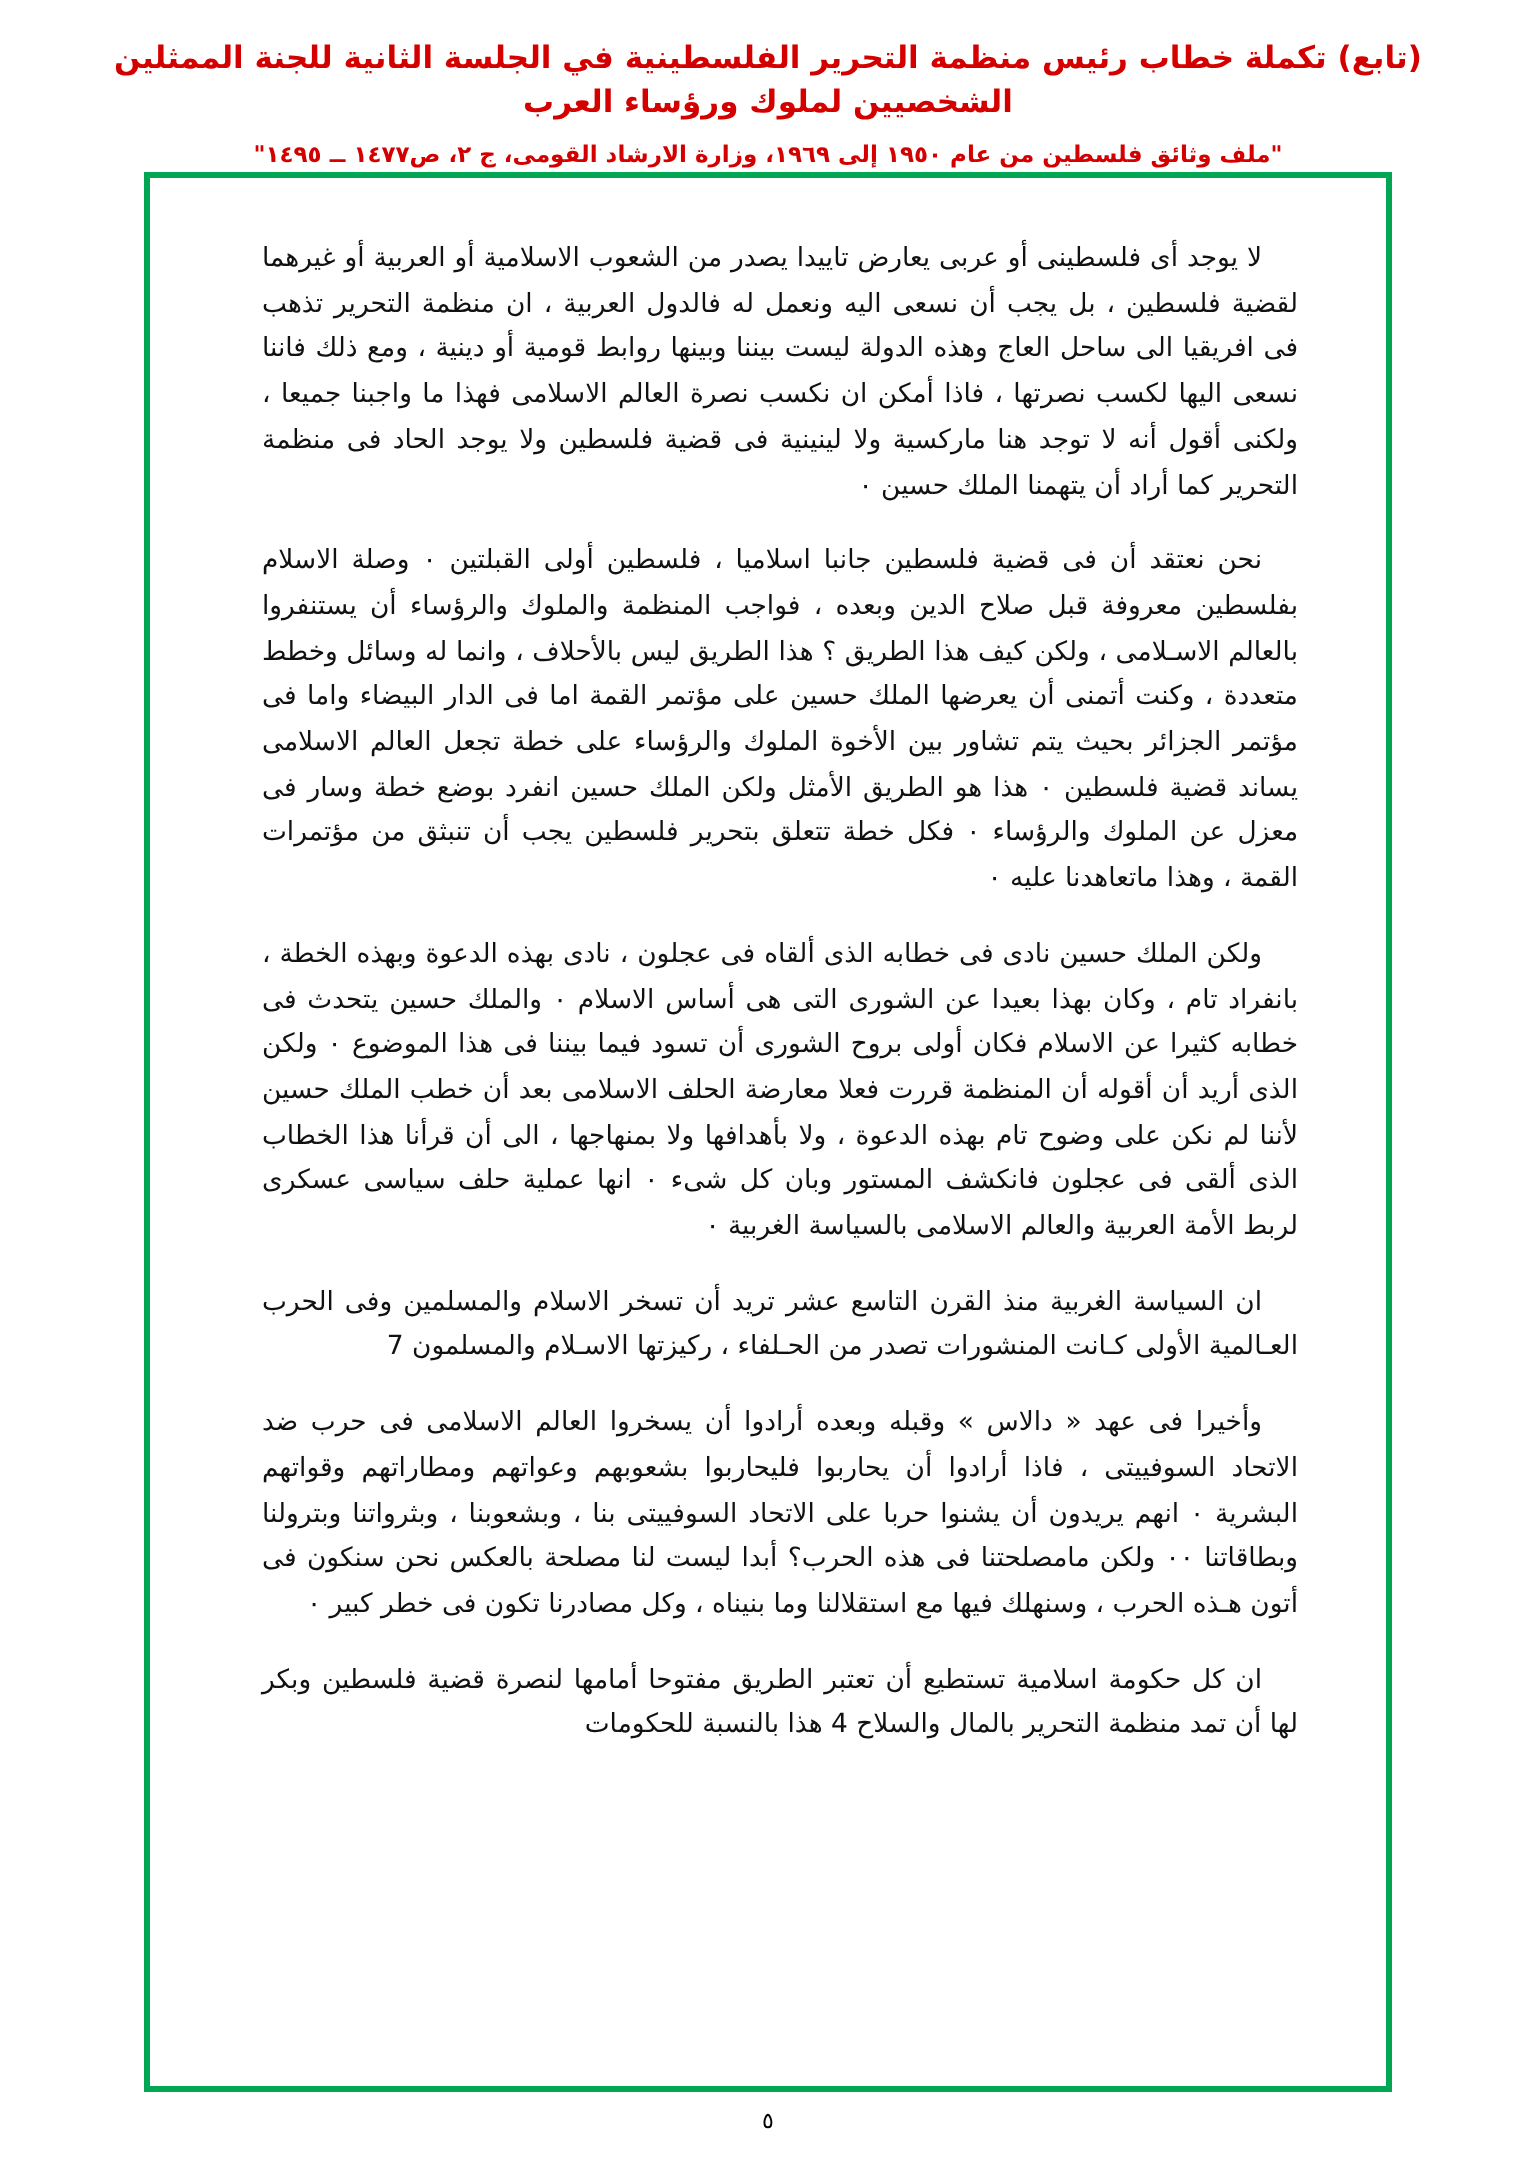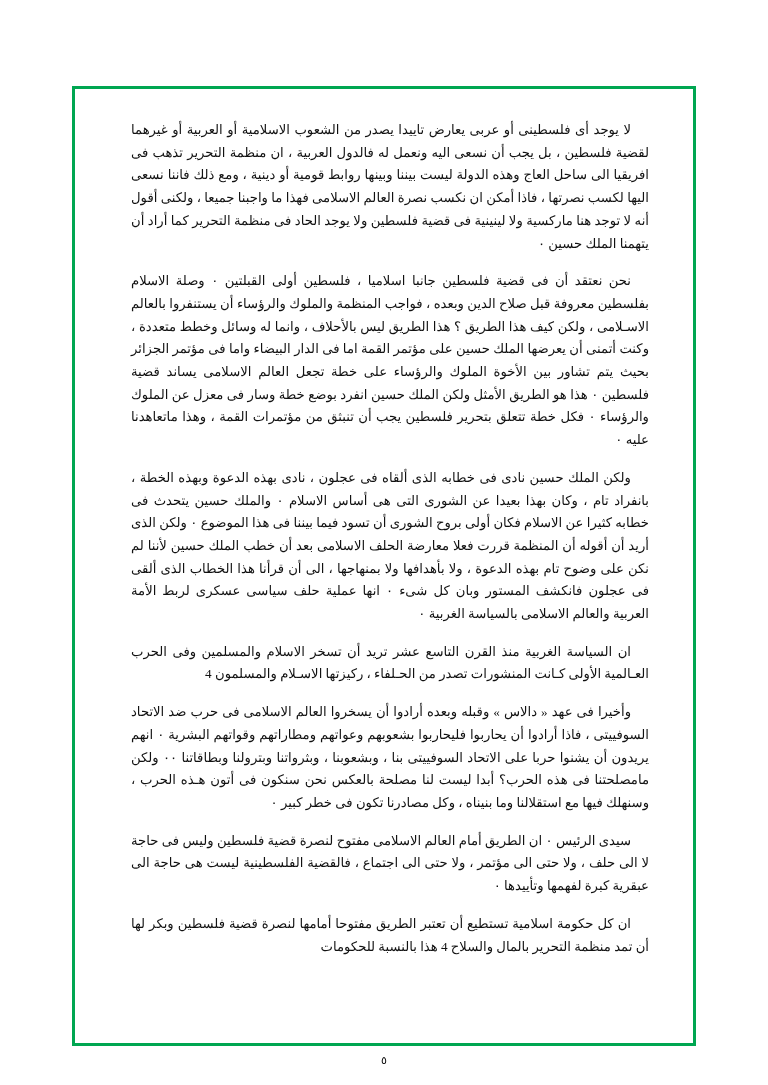--- a/index.html
+++ b/index.html
@@ -58,49 +58,51 @@
     text-align: justify;
     text-justify: inter-word;
     padding: 30px 44px 20px 44px;
     font-size: 13.2px;
     line-height: 1.72;
     color: #111111;
   }
   .para {
     margin: 0 0 15px 12px;
     text-indent: 18px;
-    font-family: Liberation Serif, serif;
   }
   .para:last-child {
     margin-bottom: 0;
   }
   .page-number {
     position: absolute;
     bottom: 18px;
     left: 0;
     width: 768px;
     text-align: center;
     font-size: 11px;
     color: #000000;
     direction: rtl;
   }
 </style>
 </head>
 <body>
 
 <div class="page">
 
+  <div class="header">
+    <div class="header-title">(تابع) تكملة خطاب رئيس منظمة التحرير الفلسطينية في الجلسة الثانية للجنة الممثلين الشخصيين لملوك ورؤساء العرب</div>
+    <div class="header-sub">"ملف وثائق فلسطين من عام ١٩٥٠ إلى ١٩٦٩، وزارة الارشاد القومى، ج ٢، ص١٤٧٧ ــ ١٤٩٥"</div>
+  </div>
 
   <div class="frame">
     <div class="body-text">
       <p class="para">لا يوجد أى فلسطينى أو عربى يعارض تاييدا يصدر من الشعوب الاسلامية أو العربية أو غيرهما لقضية فلسطين ، بل يجب أن نسعى اليه ونعمل له فالدول العربية ، ان منظمة التحرير تذهب فى افريقيا الى ساحل العاج وهذه الدولة ليست بيننا وبينها روابط قومية أو دينية ، ومع ذلك فاننا نسعى اليها لكسب نصرتها ، فاذا أمكن ان نكسب نصرة العالم الاسلامى فهذا ما واجبنا جميعا ، ولكنى أقول أنه لا توجد هنا ماركسية ولا لينينية فى قضية فلسطين ولا يوجد الحاد فى منظمة التحرير كما أراد أن يتهمنا الملك حسين ٠</p>
       <p class="para">نحن نعتقد أن فى قضية فلسطين جانبا اسلاميا ، فلسطين أولى القبلتين ٠ وصلة الاسلام بفلسطين معروفة قبل صلاح الدين وبعده ، فواجب المنظمة والملوك والرؤساء أن يستنفروا بالعالم الاسـلامى ، ولكن كيف هذا الطريق ؟ هذا الطريق ليس بالأحلاف ، وانما له وسائل وخطط متعددة ، وكنت أتمنى أن يعرضها الملك حسين على مؤتمر القمة اما فى الدار البيضاء واما فى مؤتمر الجزائر بحيث يتم تشاور بين الأخوة الملوك والرؤساء على خطة تجعل العالم الاسلامى يساند قضية فلسطين ٠ هذا هو الطريق الأمثل ولكن الملك حسين انفرد بوضع خطة وسار فى معزل عن الملوك والرؤساء ٠ فكل خطة تتعلق بتحرير فلسطين يجب أن تنبثق من مؤتمرات القمة ، وهذا ماتعاهدنا عليه ٠</p>
       <p class="para">ولكن الملك حسين نادى فى خطابه الذى ألقاه فى عجلون ، نادى بهذه الدعوة وبهذه الخطة ، بانفراد تام ، وكان بهذا بعيدا عن الشورى التى هى أساس الاسلام ٠ والملك حسين يتحدث فى خطابه كثيرا عن الاسلام فكان أولى بروح الشورى أن تسود فيما بيننا فى هذا الموضوع ٠ ولكن الذى أريد أن أقوله أن المنظمة قررت فعلا معارضة الحلف الاسلامى بعد أن خطب الملك حسين لأننا لم نكن على وضوح تام بهذه الدعوة ، ولا بأهدافها ولا بمنهاجها ، الى أن قرأنا هذا الخطاب الذى ألقى فى عجلون فانكشف المستور وبان كل شىء ٠ انها عملية حلف سياسى عسكرى لربط الأمة العربية والعالم الاسلامى بالسياسة الغربية ٠</p>
-      <p class="para">ان السياسة الغربية منذ القرن التاسع عشر تريد أن تسخر الاسلام والمسلمين وفى الحرب العـالمية الأولى كـانت المنشورات تصدر من الحـلفاء ، ركيزتها الاسـلام والمسلمون 4</p>
+      <p class="para">ان السياسة الغربية منذ القرن التاسع عشر تريد أن تسخر الاسلام والمسلمين وفى الحرب العـالمية الأولى كـانت المنشورات تصدر من الحـلفاء ، ركيزتها الاسـلام والمسلمون 7</p>
       <p class="para">وأخيرا فى عهد « دالاس » وقبله وبعده أرادوا أن يسخروا العالم الاسلامى فى حرب ضد الاتحاد السوفييتى ، فاذا أرادوا أن يحاربوا فليحاربوا بشعوبهم وعواتهم ومطاراتهم وقواتهم البشرية ٠ انهم يريدون أن يشنوا حربا على الاتحاد السوفييتى بنا ، وبشعوبنا ، وبثرواتنا وبترولنا وبطاقاتنا ٠٠ ولكن مامصلحتنا فى هذه الحرب؟ أبدا ليست لنا مصلحة بالعكس نحن سنكون فى أتون هـذه الحرب ، وسنهلك فيها مع استقلالنا وما بنيناه ، وكل مصادرنا تكون فى خطر كبير ٠</p>
-      <p class="para">سيدى الرئيس ٠ ان الطريق أمام العالم الاسلامى مفتوح لنصرة قضية فلسطين وليس فى حاجة لا الى حلف ، ولا حتى الى مؤتمر ، ولا حتى الى اجتماع ، فالقضية الفلسطينية ليست هى حاجة الى عبقرية كبرة لفهمها وتأييدها ٠</p>
       <p class="para">ان كل حكومة اسلامية تستطيع أن تعتبر الطريق مفتوحا أمامها لنصرة قضية فلسطين وبكر لها أن تمد منظمة التحرير بالمال والسلاح 4 هذا بالنسبة للحكومات</p>
     </div>
   </div>
 
   <div class="page-number">٥</div>
 
 </div>
 
 </body></html>

